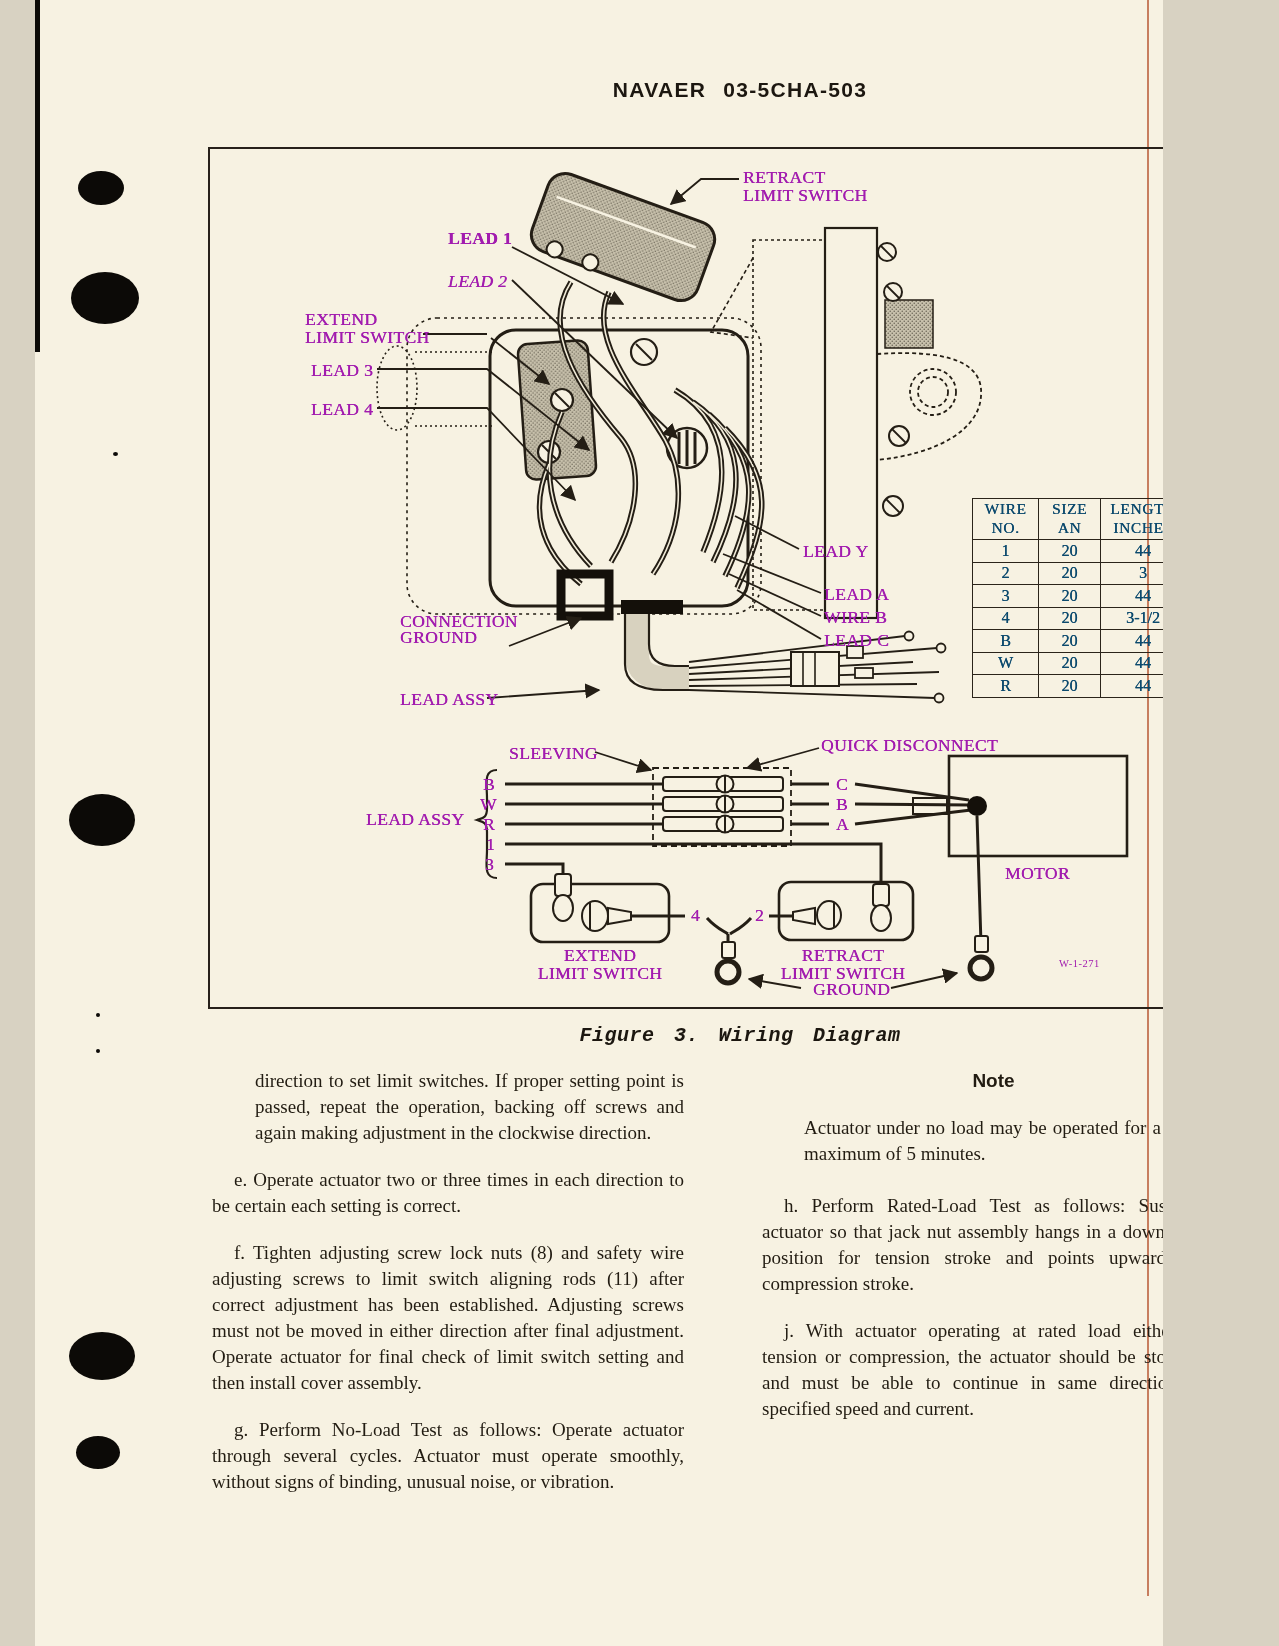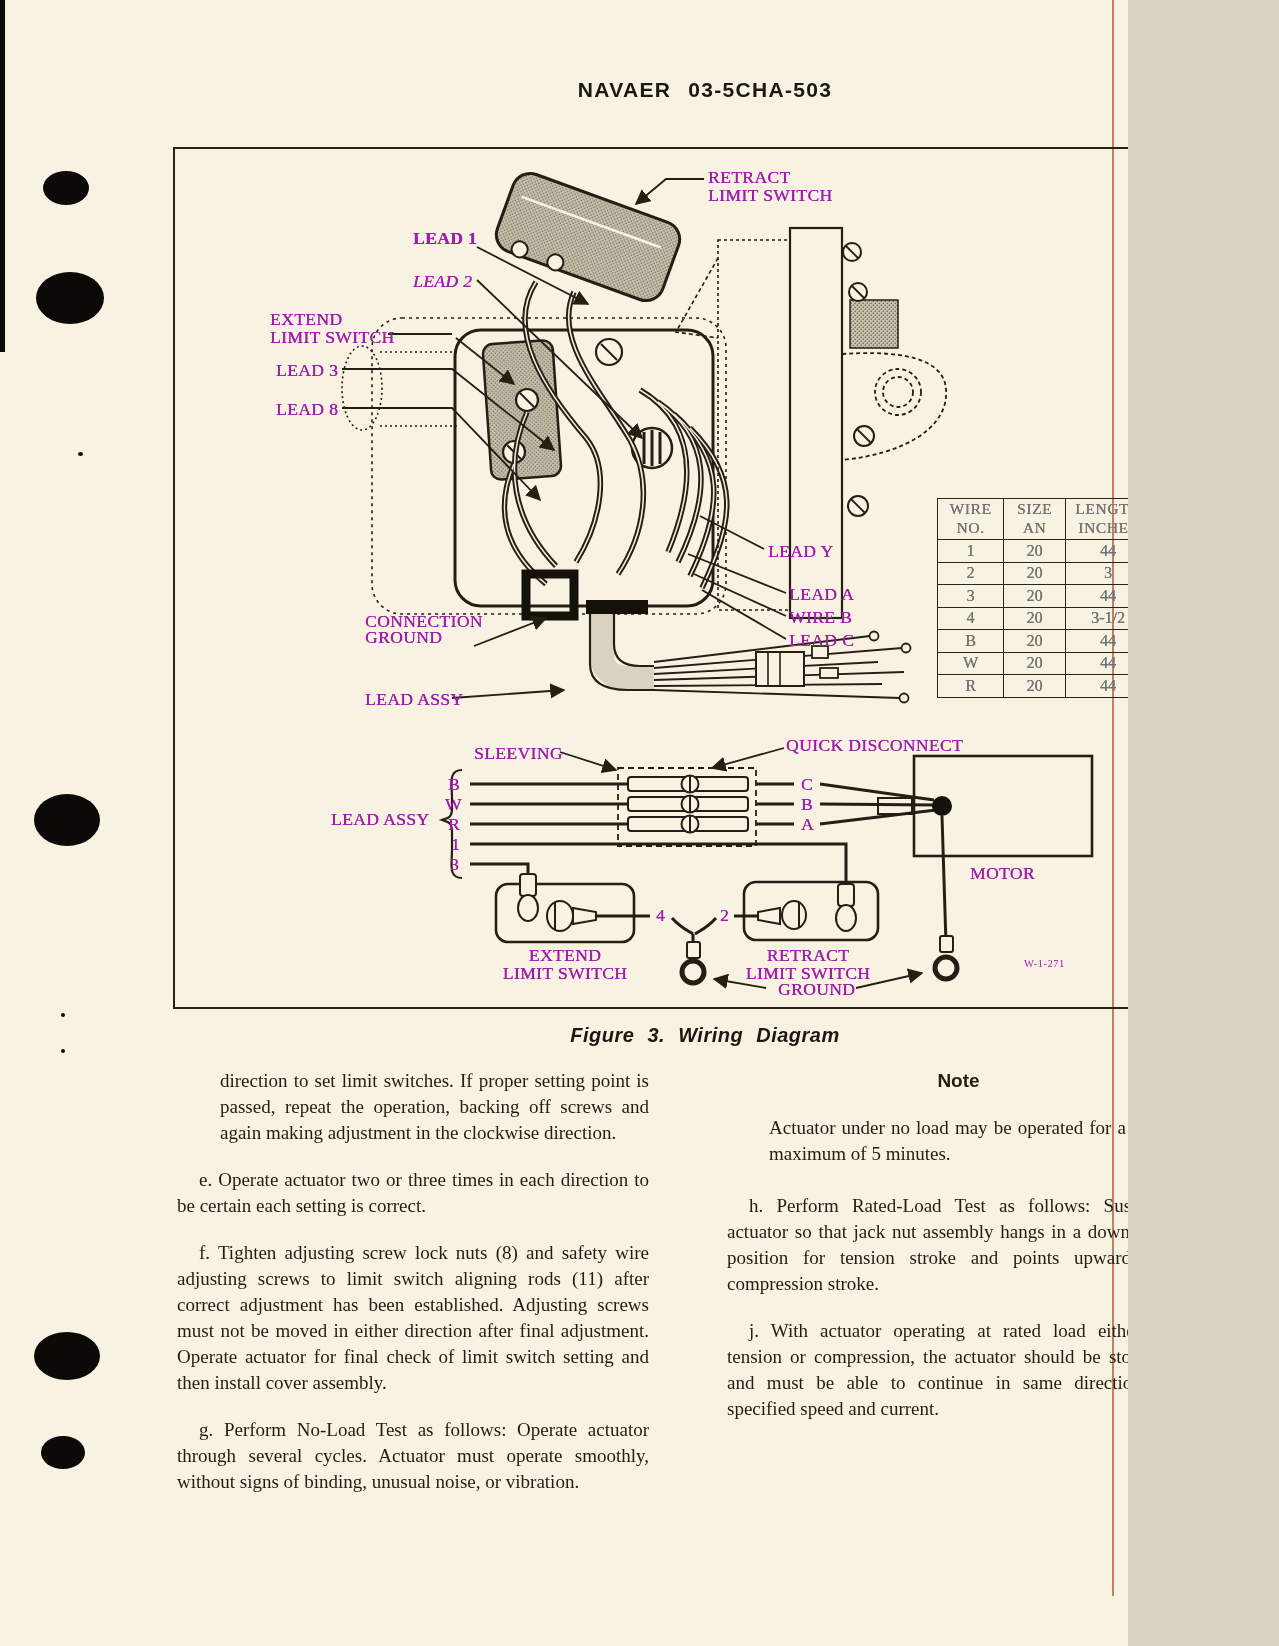--- a/index.html
+++ b/index.html
@@ -1,35 +1,35 @@
 <!DOCTYPE html>
 <html><head>
 <meta charset="utf-8">
 <style>
   html,body{margin:0;padding:0;background:#d8d2c2;}
   .page{position:relative;width:1128px;height:1646px;background:#f7f2e2;overflow:hidden;
-        font-family:"Liberation Serif",serif;color:#221c12;}
+        font-family:"Liberation Serif",serif;color:#221c12;margin-left:35px;}
   .hdr{position:absolute;left:210px;top:78px;width:990px;text-align:center;
        font-family:"Liberation Sans",sans-serif;font-weight:bold;font-size:21px;
        letter-spacing:1.3px;word-spacing:10px;color:#1c1710;}
   .figframe{position:absolute;left:173px;top:147px;width:984px;height:858px;
             border:2.5px solid #27211a;}
   .lbl{position:absolute;font-size:17.5px;letter-spacing:.4px;white-space:nowrap;
        line-height:1.05;color:#a21caf;text-shadow:.35px 0 0 currentColor;}
   .lblc{transform:translateX(-50%);}
   .sm{font-size:10.5px;letter-spacing:.5px;text-shadow:none;}
   .wire-table{position:absolute;left:937px;top:498px;width:213px;border-collapse:collapse;
               table-layout:fixed;background:transparent;}
   .wire-table th,.wire-table td{border:1.7px solid #2b241a;text-align:center;padding:0;
-              color:#737373;}
+              color:#0c4a6e;}
   .wire-table th{height:40px;font-size:15.5px;letter-spacing:.6px;font-weight:normal;
               text-shadow:.35px 0 0 currentColor;line-height:1.2;}
   .wire-table td{height:21.5px;font-size:16px;text-shadow:.3px 0 0 currentColor;}
   .caption{position:absolute;left:212px;top:1024px;width:986px;text-align:center;
-           font-family:Liberation Sans, sans-serif;font-weight:bold;font-style:italic;
+           font-family:Liberation Mono, monospace;font-weight:bold;font-style:italic;
            font-size:20px;letter-spacing:.5px;word-spacing:7px;color:#1c1710;}
   .col{position:absolute;top:1068px;font-size:19px;line-height:26px;text-align:justify;}
   .col p{margin:0 0 21px 0;text-indent:22px;}
   .col-left{left:177px;width:472px;}
   .col-right{left:727px;width:441px;}
   .col p.cont{margin-left:43px;text-indent:0;}
   .note-h{margin:0 0 4px 0;text-align:center;font-family:"Liberation Sans",sans-serif;
           font-weight:bold;font-size:19px;text-indent:0;}
   .note-b{margin:0 42px 26px 42px !important;text-indent:0 !important;}
   .pagenum{position:absolute;left:1204px;top:1548px;font-family:"Liberation Sans",sans-serif;
@@ -258,21 +258,21 @@
     </g>
   </svg>
 
   <span class="lbl" style="left:708px;top:168px;">RETRACT</span>
   <span class="lbl" style="left:708px;top:186px;">LIMIT SWITCH</span>
   <span class="lbl" style="left:413px;top:229px;font-weight:bold;">LEAD 1</span>
   <span class="lbl" style="left:413px;top:272px;font-style:italic;">LEAD 2</span>
   <span class="lbl" style="left:270px;top:310px;">EXTEND</span>
   <span class="lbl" style="left:270px;top:328px;">LIMIT SWITCH</span>
   <span class="lbl" style="left:276px;top:361px;">LEAD 3</span>
-  <span class="lbl" style="left:276px;top:400px;">LEAD 8</span>
+  <span class="lbl" style="left:276px;top:400px;">LEAD 4</span>
   <span class="lbl" style="left:768px;top:542px;">LEAD Y</span>
   <span class="lbl" style="left:789px;top:585px;">LEAD A</span>
   <span class="lbl" style="left:789px;top:608px;">WIRE B</span>
   <span class="lbl" style="left:789px;top:631px;">LEAD C</span>
   <span class="lbl" style="left:365px;top:628px;">GROUND</span>
   <span class="lbl" style="left:365px;top:612px;">CONNECTION</span>
   <span class="lbl" style="left:365px;top:690px;">LEAD ASSY</span>
 
   <span class="lbl" style="left:474px;top:744px;">SLEEVING</span>
   <span class="lbl" style="left:786px;top:736px;">QUICK DISCONNECT</span>

